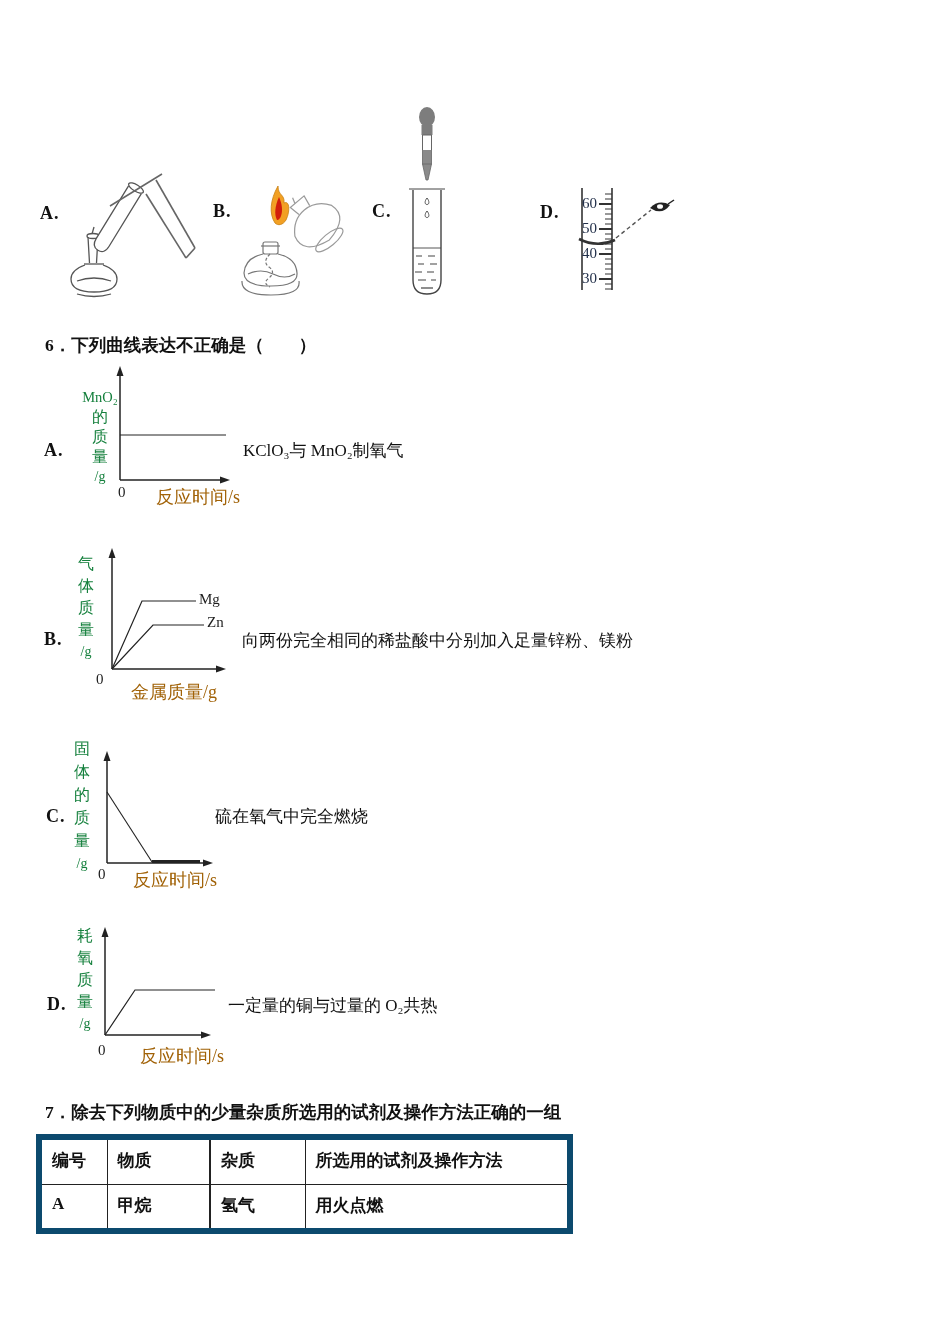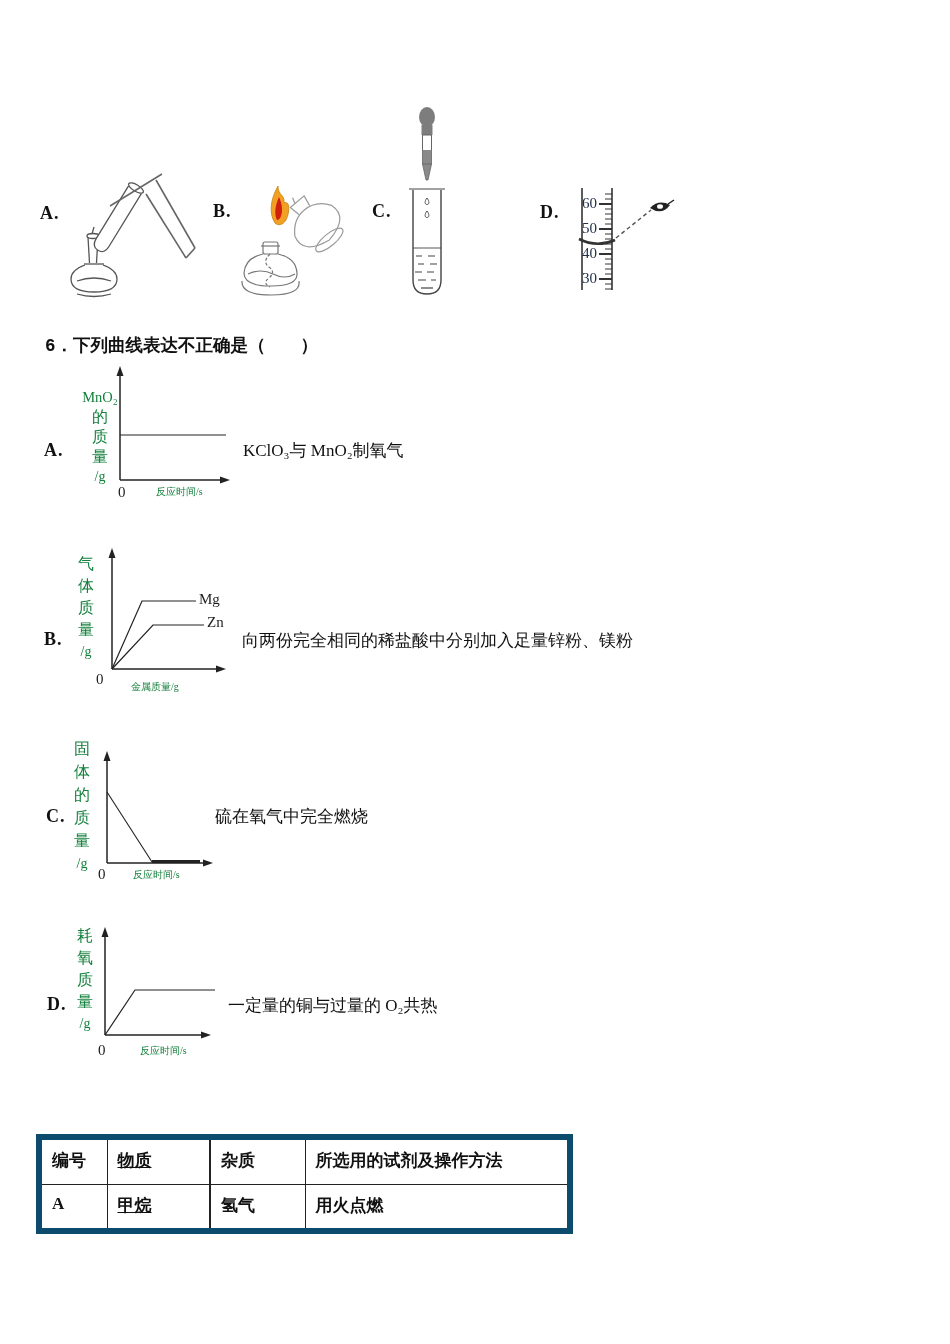--- a/index.html
+++ b/index.html
@@ -1,33 +1,33 @@
 <!DOCTYPE html>
 <html><head>
 <meta charset="utf-8">
 <style>
   html,body{margin:0;padding:0;background:#fff;}
   .page{position:relative;width:950px;height:1344px;background:#ffffff;overflow:hidden;
         font-family:"Liberation Serif","DejaVu Serif",serif;color:#111;}
   .abs{position:absolute;}
   .opt-label{font-weight:bold;font-size:18px;letter-spacing:1px;}
-  .qtitle{font-weight:bold;font-size:17.5px;white-space:pre;font-family:Liberation Mono, monospace;}
+  .qtitle{font-weight:bold;font-size:17.5px;white-space:pre;}
   .caption{font-weight:normal;font-size:17px;white-space:nowrap;}
-  .axis-label{font-size:10px;color:#15803d;white-space:nowrap;}
+  .axis-label{font-size:18px;color:#a16207;white-space:nowrap;}
   .origin{font-size:15px;color:#1d1d1d;}
   .series-label{font-size:15px;color:#1d1d1d;}
   .ycol{text-align:center;color:#15803d;}
   .ycol span{display:block;}
   .cyl-num{font-size:15px;color:#23304a;width:24px;text-align:left;}
   svg{display:block;}
   table.q7{border-collapse:collapse;table-layout:fixed;}
   table.q7 td,table.q7 th{border:1px solid #222;font-weight:bold;font-size:17px;
       text-align:left;vertical-align:top;padding:9px 4px 0 10px;overflow:hidden;}
   table.q7{border:6px solid #0c4a6e;}
-  .thickR{border-right-width:2px !important;text-decoration:underline;}
+  .thickR{border-right-width:2px !important;}
   .rowA td{padding-top:13px;}
 </style>
 </head>
 <body>
 
 <div class="page">
 
   <span class="abs opt-label" style="left:40px;top:203px">A.</span>
   <svg class="abs" style="left:58px;top:172px" width="145" height="128" viewBox="0 0 145 128">
     <g stroke="#555" fill="none" stroke-width="1.3">
@@ -205,20 +205,21 @@
       <polygon points="20,3 16.5,13 23.5,13" fill="#222" stroke="none"></polygon>
       <line x1="20" y1="111" x2="118" y2="111"></line>
       <polygon points="126,111 116,107.5 116,114.5" fill="#222" stroke="none"></polygon>
       <polyline points="20,111 50,66 130,66" stroke-width="1.2"></polyline>
     </g>
   </svg>
   <span class="abs origin" style="left:98px;top:1042px">0</span>
   <span class="abs axis-label" style="left:140px;top:1044px">反应时间/s</span>
   <span class="abs caption" style="left:228px;top:994px">一定量的铜与过量的 O₂共热</span>
 
+  <div class="abs qtitle" style="left:45px;top:1100px"><span>7．</span><span>除去下列物质中的少量杂质所选用的试剂及操作方法正确的一组</span></div>
 
   <table class="abs q7" style="left:36px;top:1134px;width:531px">
     <colgroup>
       <col style="width:68px">
         <col style="width:103px">
         <col style="width:95px">
         <col style="width:265px">
     </colgroup>
     <tbody>
         <tr style="height:47px">

